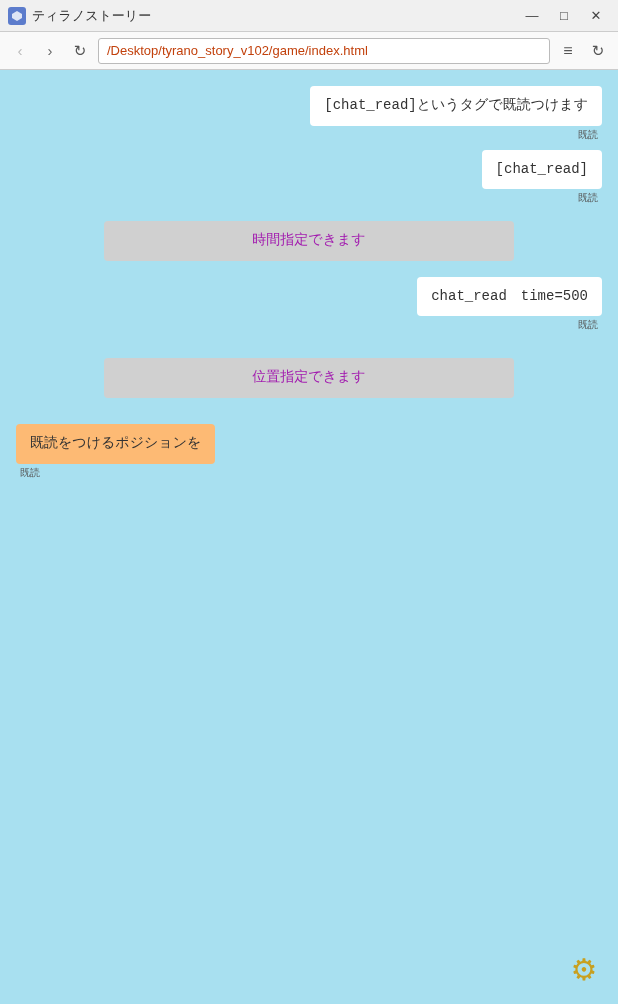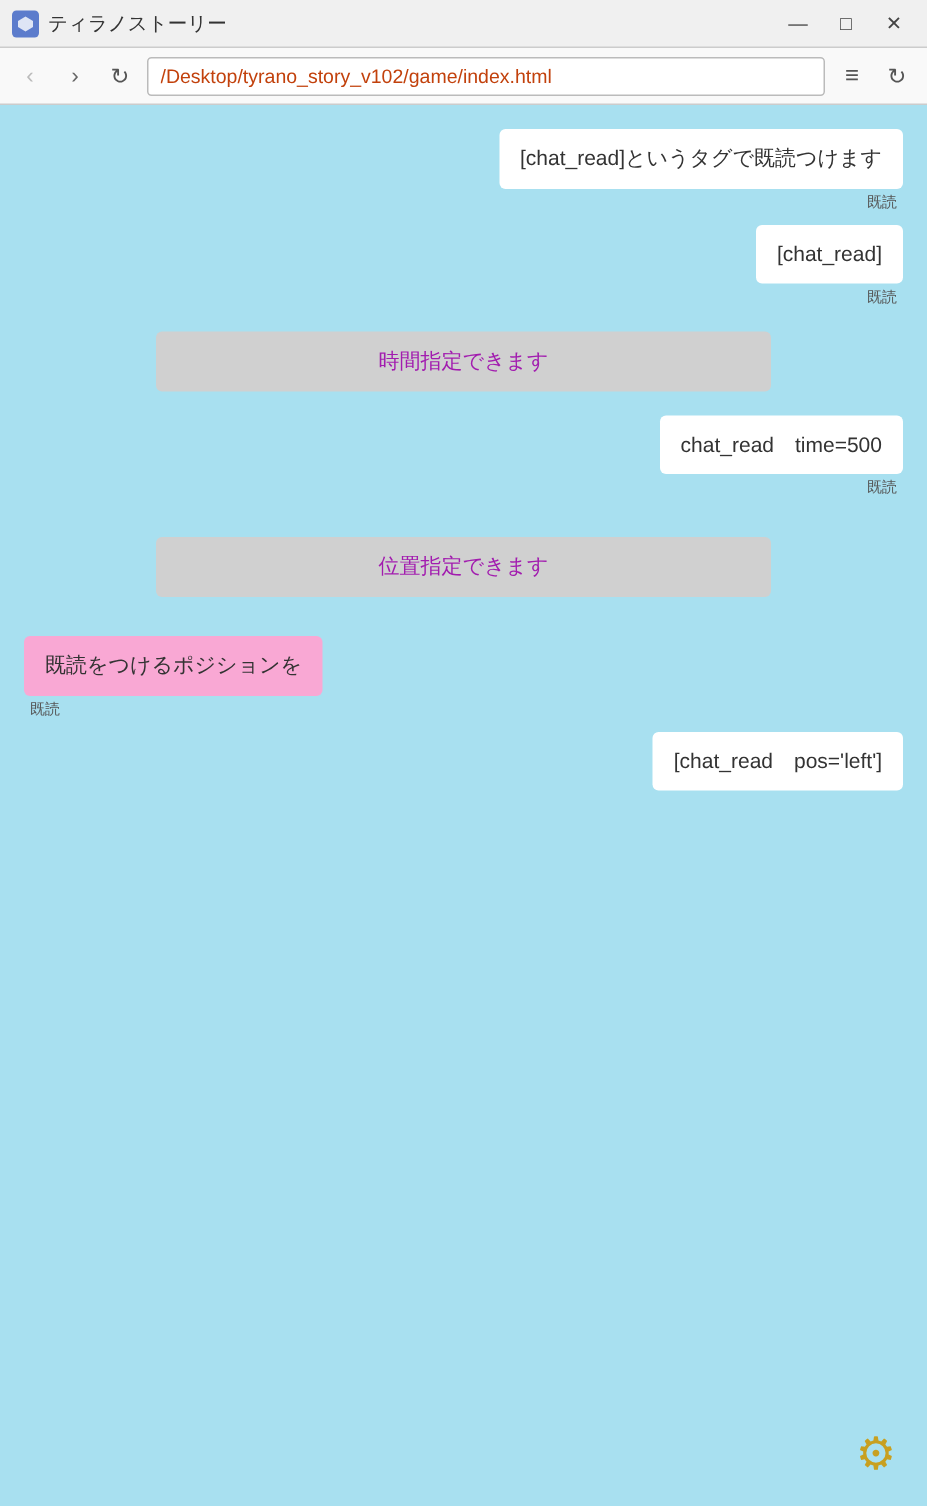--- a/index.html
+++ b/index.html
@@ -120,20 +120,21 @@
       position: relative;
       overflow: hidden;
       padding: 16px;
     }
 
     
     .chat-messages {
       display: flex;
       flex-direction: column;
       gap: 8px;
+      font-family: Liberation Mono, monospace;
     }
 
     
     .msg-row {
       display: flex;
       flex-direction: column;
     }
     .msg-row.right {
       align-items: flex-end;
     }
@@ -149,21 +150,21 @@
       padding: 10px 14px;
       border-radius: 4px;
       font-size: 14px;
       line-height: 1.4;
     }
     .bubble.white {
       background: #fff;
       color: #333;
     }
     .bubble.pink {
-      background: #f9a8d4;
+      background: #fdba74;
       color: #333;
     }
     .bubble.gray {
       background: #d0d0d0;
       color: #a21caf;
       width: 70%;
       text-align: center;
     }
 
     .read-label {
@@ -258,24 +259,19 @@
       </div>
     </div>
 
     <div class="msg-row left">
       <div class="bubble pink">
         <span>既読をつけるポジションを</span>
       </div>
       <span class="read-label">既読</span>
     </div>
 
-    <div class="msg-row right">
-      <div class="bubble white">
-        <span>[chat_read　pos='left']</span>
-      </div>
-    </div>
 
   </div>
 
   <div class="gear-icon-wrap">
     <span class="gear-unicode">⚙</span>
   </div>
 </div>
 
 </body></html>

